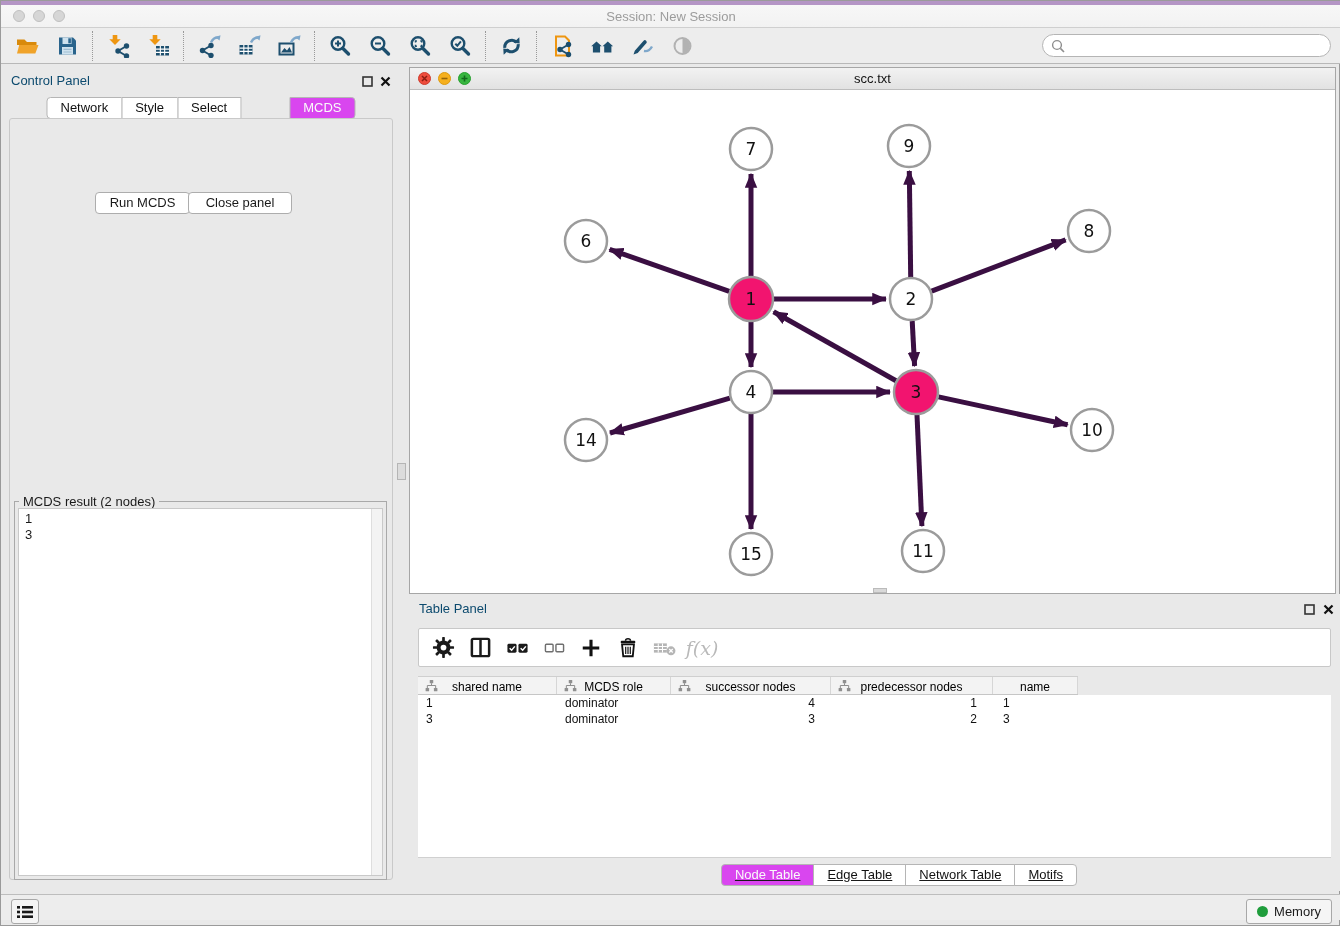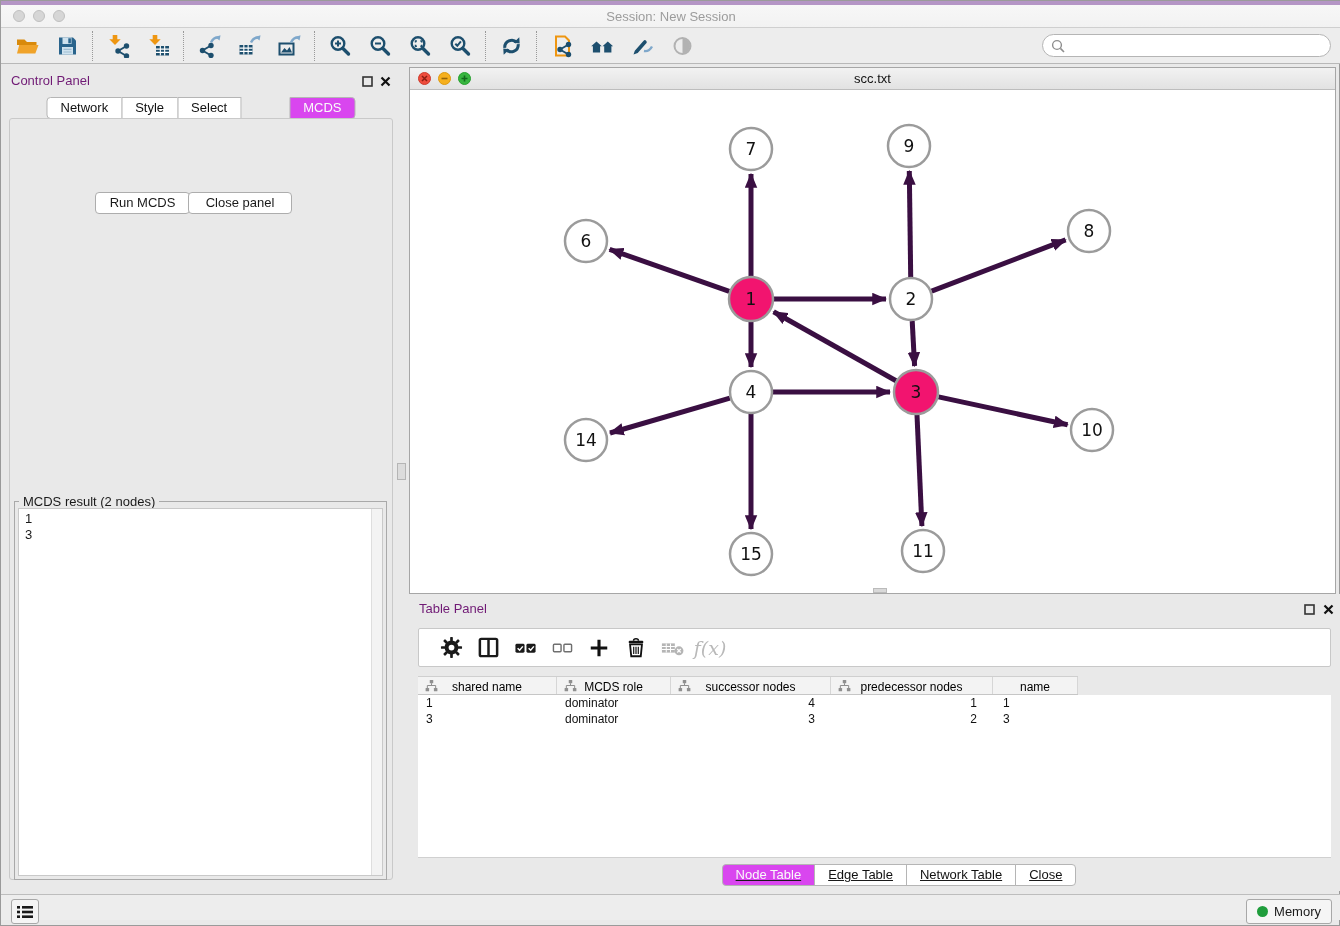--- a/index.html
+++ b/index.html
@@ -21,21 +21,21 @@
   .tb-group { display:flex; align-items:center; }
   .tb-sep { width:1px; height:30px; border-left:1px dotted #999; margin:0 5px; }
   .tb-icon { width:40px; height:30px; display:flex; align-items:center; justify-content:center; cursor:pointer; }
   .tb-icon.disabled { opacity:.85; }
   #global-search { position:absolute; right:10px; top:6px; width:289px; height:23px; background:#fff;
     border:1px solid #b5b5b5; border-radius:12px; display:flex; align-items:center; padding-left:8px; }
   #global-search input { border:none; outline:none; background:transparent; flex:1; font-size:13px; font-family:"Liberation Sans",sans-serif; padding-left:4px; }
 
   
   #control-panel { position:absolute; left:0; top:63px; width:400px; height:830px; background:#e9e9e9; }
-  .panel-title { position:absolute; left:10px; top:9px; font-size:13px; color:#701a75; }
+  .panel-title { position:absolute; left:10px; top:9px; font-size:13px; color:#0c4a6e; }
   .panel-btn { position:absolute; width:14px; height:14px; display:flex; align-items:center; justify-content:center; cursor:pointer; }
   #cp-float { left:359px; top:10px; } #cp-close { left:377px; top:10px; }
 
   .tabbar { position:absolute; display:flex; }
   #cp-tabs { left:50%; transform:translateX(-50%); top:33px; }
   .tab { height:22px; line-height:20px; padding:0 13px; background:#fff; border:1px solid #b5b5b5; margin-left:-1px;
     font-size:13px; color:#111; text-align:center; cursor:pointer; white-space:nowrap; }
   .tab:first-child { border-radius:4px 0 0 4px; margin-left:0; }
   .tab:last-child { border-radius:0 4px 4px 0; }
   .tab.active { background:#d946ef; color:#fafafa;margin-left:48px; }
@@ -70,21 +70,21 @@
   .tl-red { background:#ee4c3c; border:1px solid #ce3b2c; } .tl-yel { background:#f6b01e; border:1px solid #dd9a10; }
   .tl-grn { background:#37b53f; border:1px solid #27a02f; }
   #nw-title { position:absolute; left:0; right:0; top:3px; text-align:center; font-size:13px; color:#111; }
   #net-canvas { position:absolute; left:0; top:22px; width:925px; height:503px; background:#fff; }
   #h-handle { position:absolute; left:50%; bottom:0; width:14px; height:5px; background:#d9d9d9; border:1px solid #bbb; cursor:row-resize; }
 
   
   #table-panel { position:absolute; left:408px; top:593px; width:932px; height:297px; background:#e9e9e9; }
   #tp-float { left:893px; top:8px; } #tp-close { left:912px; top:8px; }
   #tp-toolbar { position:absolute; left:9px; top:34px; width:913px; height:39px; background:#fff;
-    border:1px solid #c8c8c8; border-radius:2px; display:flex; align-items:center; padding-left:18px; gap:9px; }
+    border:1px solid #c8c8c8; border-radius:2px; display:flex; align-items:center; padding-left:10px; gap:9px; }
   .tpt-icon { width:28px; height:28px; display:flex; align-items:center; justify-content:center; cursor:pointer; }
   .tpt-icon.disabled { cursor:default; }
   .fx-glyph { font-family:"DejaVu Serif", serif; font-style:italic; font-size:19px; color:#b9b9b9; }
 
   #tp-header { position:absolute; left:9px; top:82px; height:19px; display:flex; background:#f3f3f3;
     border-top:1px solid #cfcfcf; border-bottom:1px solid #c6c6c6; }
   .tp-col { position:relative; height:17px; border-right:1px solid #d6d6d6; display:flex; align-items:flex-end;
     justify-content:center; font-size:12px; color:#000000; cursor:pointer; background:#f3f3f3; }
   .tp-col .hier { position:absolute; left:7px; top:3px; }
   #tp-body { position:absolute; left:9px; top:101px; width:913px; height:163px; background:#fff; border-bottom:1px solid #d0d0d0; }
@@ -540,21 +540,21 @@
           <div class="tp-cell" style="width: 114px; text-align: left; padding: 0px 0px 0px 8px;">dominator</div>
           <div class="tp-cell" style="width: 160px; text-align: right; padding: 0px 16px 0px 0px;">3</div>
           <div class="tp-cell" style="width: 162px; text-align: right; padding: 0px 16px 0px 0px;">2</div>
           <div class="tp-cell" style="width: 85px; text-align: left; padding: 0px 0px 0px 10px;">3</div>
         </div>
       </div>
     <div class="tabbar" id="tp-tabs" style="position:absolute;">
         <div class="tab active">Node Table</div>
         <div class="tab">Edge Table</div>
         <div class="tab">Network Table</div>
-        <div class="tab">Close</div>
+        <div class="tab">Motifs</div>
       </div>
   </div>
 
   <div id="status-bar">
     <div id="list-btn">
       <svg width="18" height="16" viewBox="0 0 18 16" fill="#1a1a1a">
         <rect x="1" y="2" width="3" height="2.6"></rect>
           <rect x="6" y="2" width="11" height="2.6"></rect>
         <rect x="1" y="6.7" width="3" height="2.6"></rect>
           <rect x="6" y="6.7" width="11" height="2.6"></rect>

